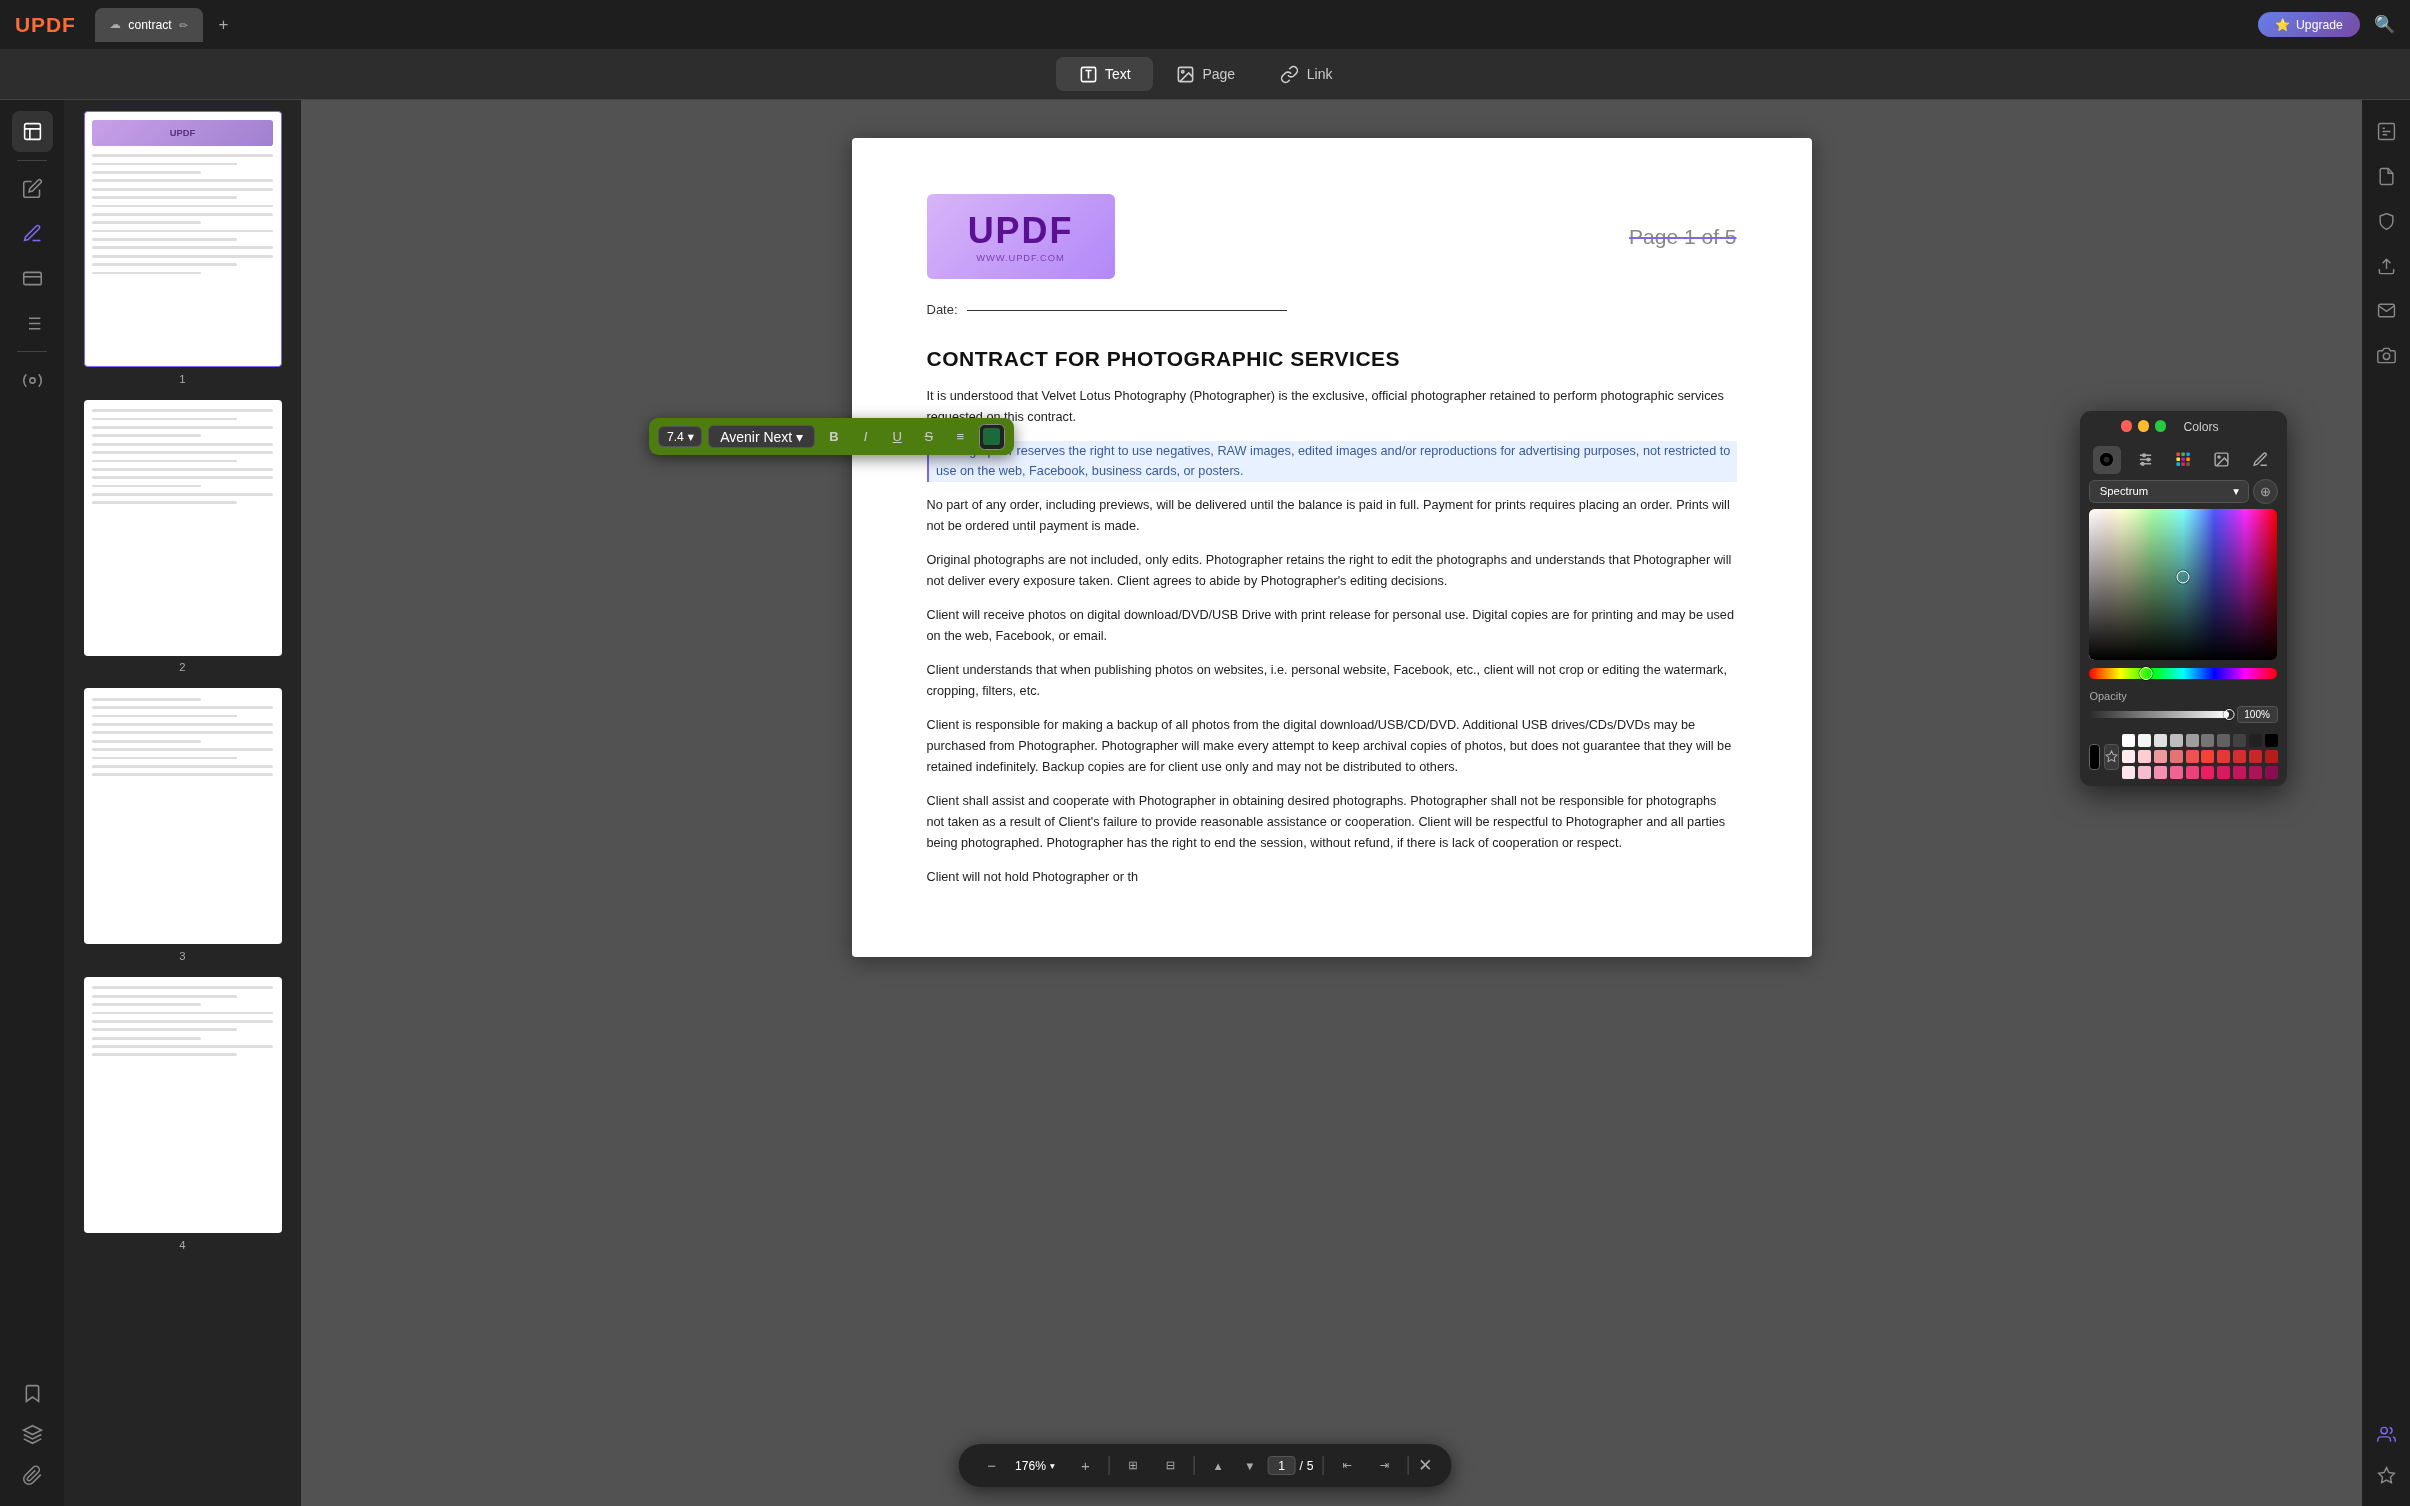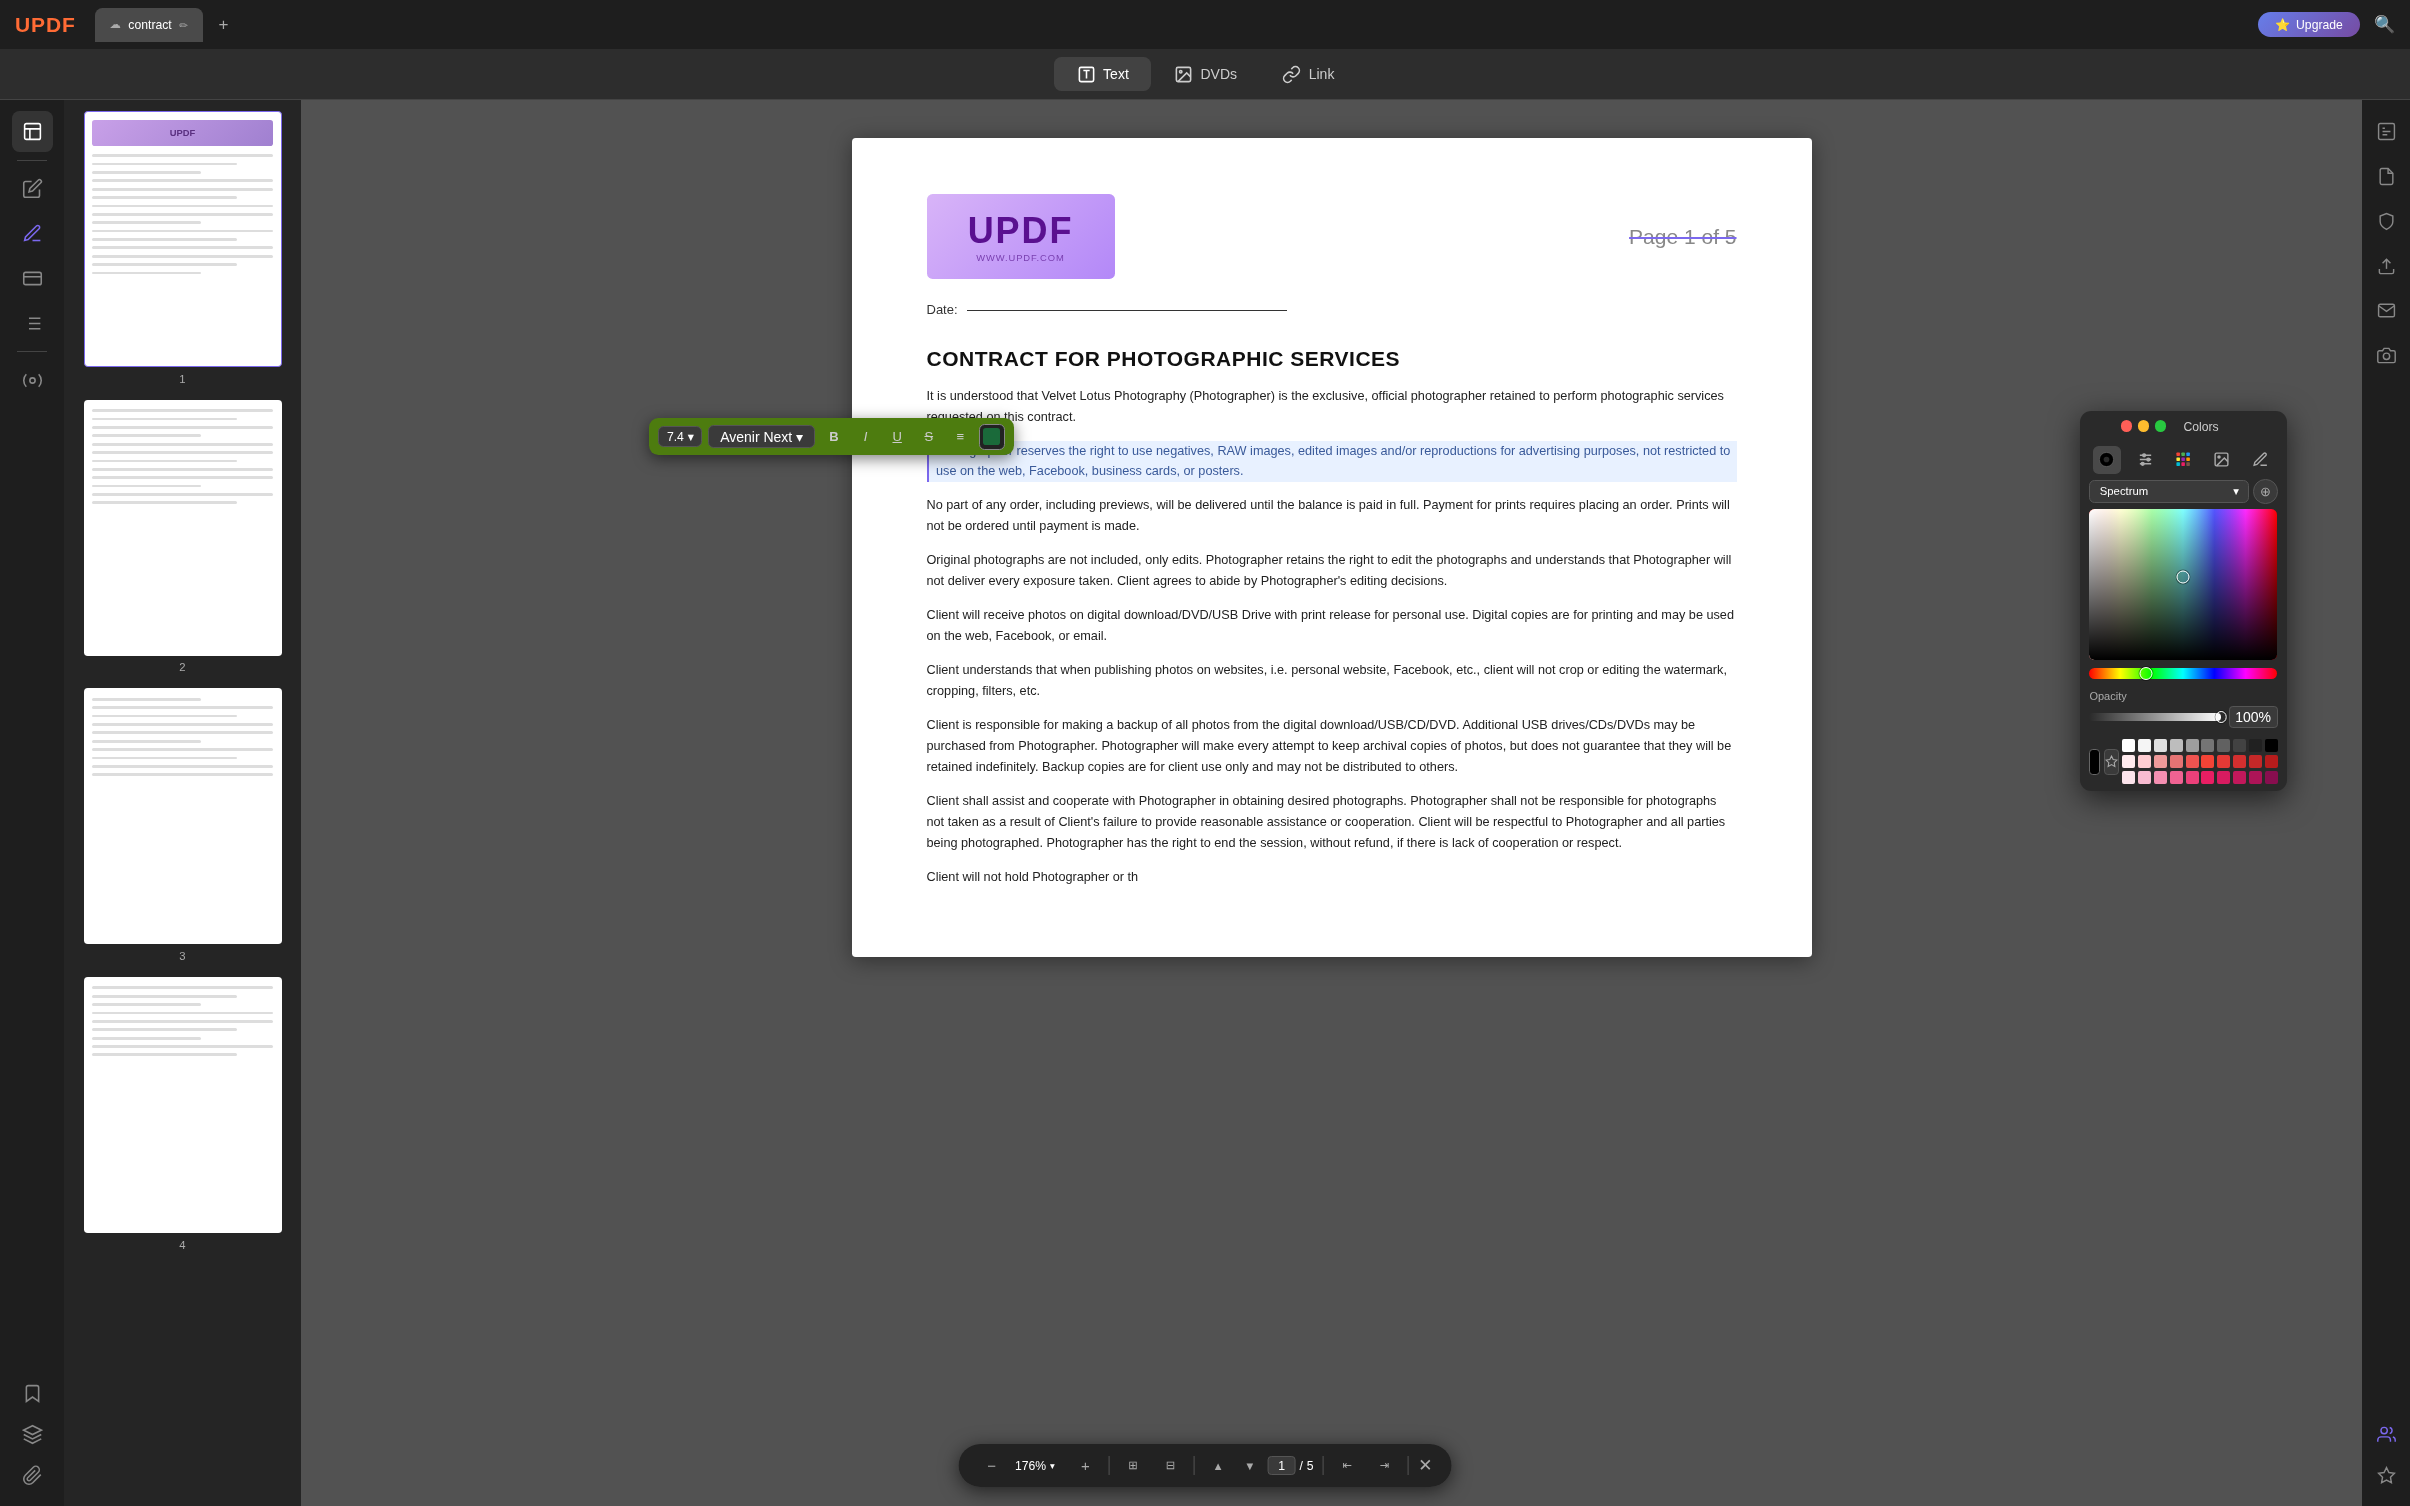--- a/index.html
+++ b/index.html
@@ -560,21 +560,21 @@
       box-shadow: 0 0 0 0.9px rgba(0,0,0,0.4);
       top: -1.9px;
       right: 0;
       transform: translateX(50%);
     }
     .opacity-val {
       background: #3a3a3a;
       border: 0.9px solid #555;
       border-radius: 3.8px;
       color: #fff;
-      font-size: 14px;
+      font-size: 10px;
       padding: 1.9px 5.6px;
       min-width: 41px;
       text-align: center;
     }
     
     .swatches-row {
       padding: 3.8px 9.4px 7.5px;
       display: flex;
       align-items: center;
       gap: 3.8px;
@@ -719,21 +719,21 @@
       <path d="M8 7h8M12 7v10"></path>
     </svg>
     <span>Text</span>
   </div>
   <div class="mode-btn">
     <svg viewBox="0 0 24 24" fill="none" stroke="currentColor" stroke-width="2">
       <rect x="3" y="3" width="18" height="18" rx="2"></rect>
       <circle cx="8.5" cy="8.5" r="1.5"></circle>
       <path d="M21 15l-5-5L5 21"></path>
     </svg>
-    <span>DVDs</span>
+    <span>Page</span>
   </div>
   <div class="mode-btn">
     <svg viewBox="0 0 24 24" fill="none" stroke="currentColor" stroke-width="2">
       <path d="M10 13a5 5 0 007.54.54l3-3a5 5 0 00-7.07-7.07l-1.72 1.71"></path>
       <path d="M14 11a5 5 0 00-7.54-.54l-3 3a5 5 0 007.07 7.07l1.71-1.71"></path>
     </svg>
     <span>Link</span>
   </div>
 </div>
 

